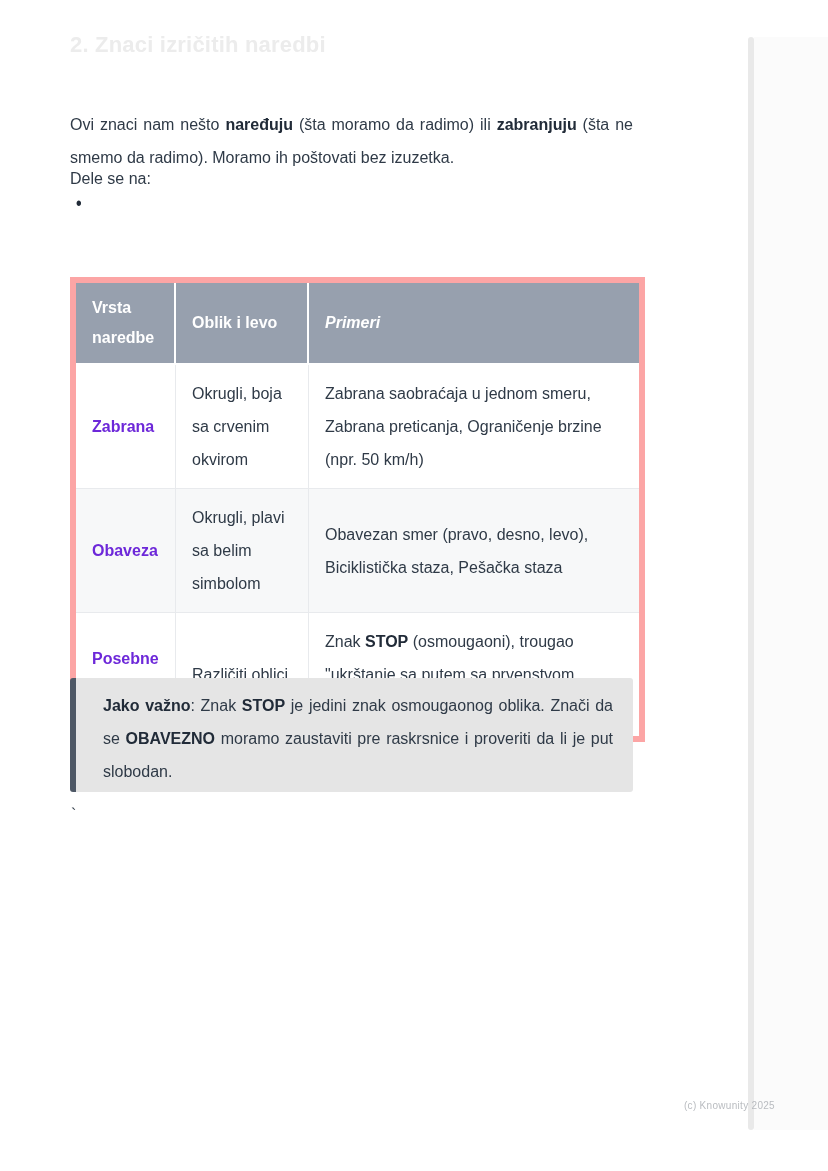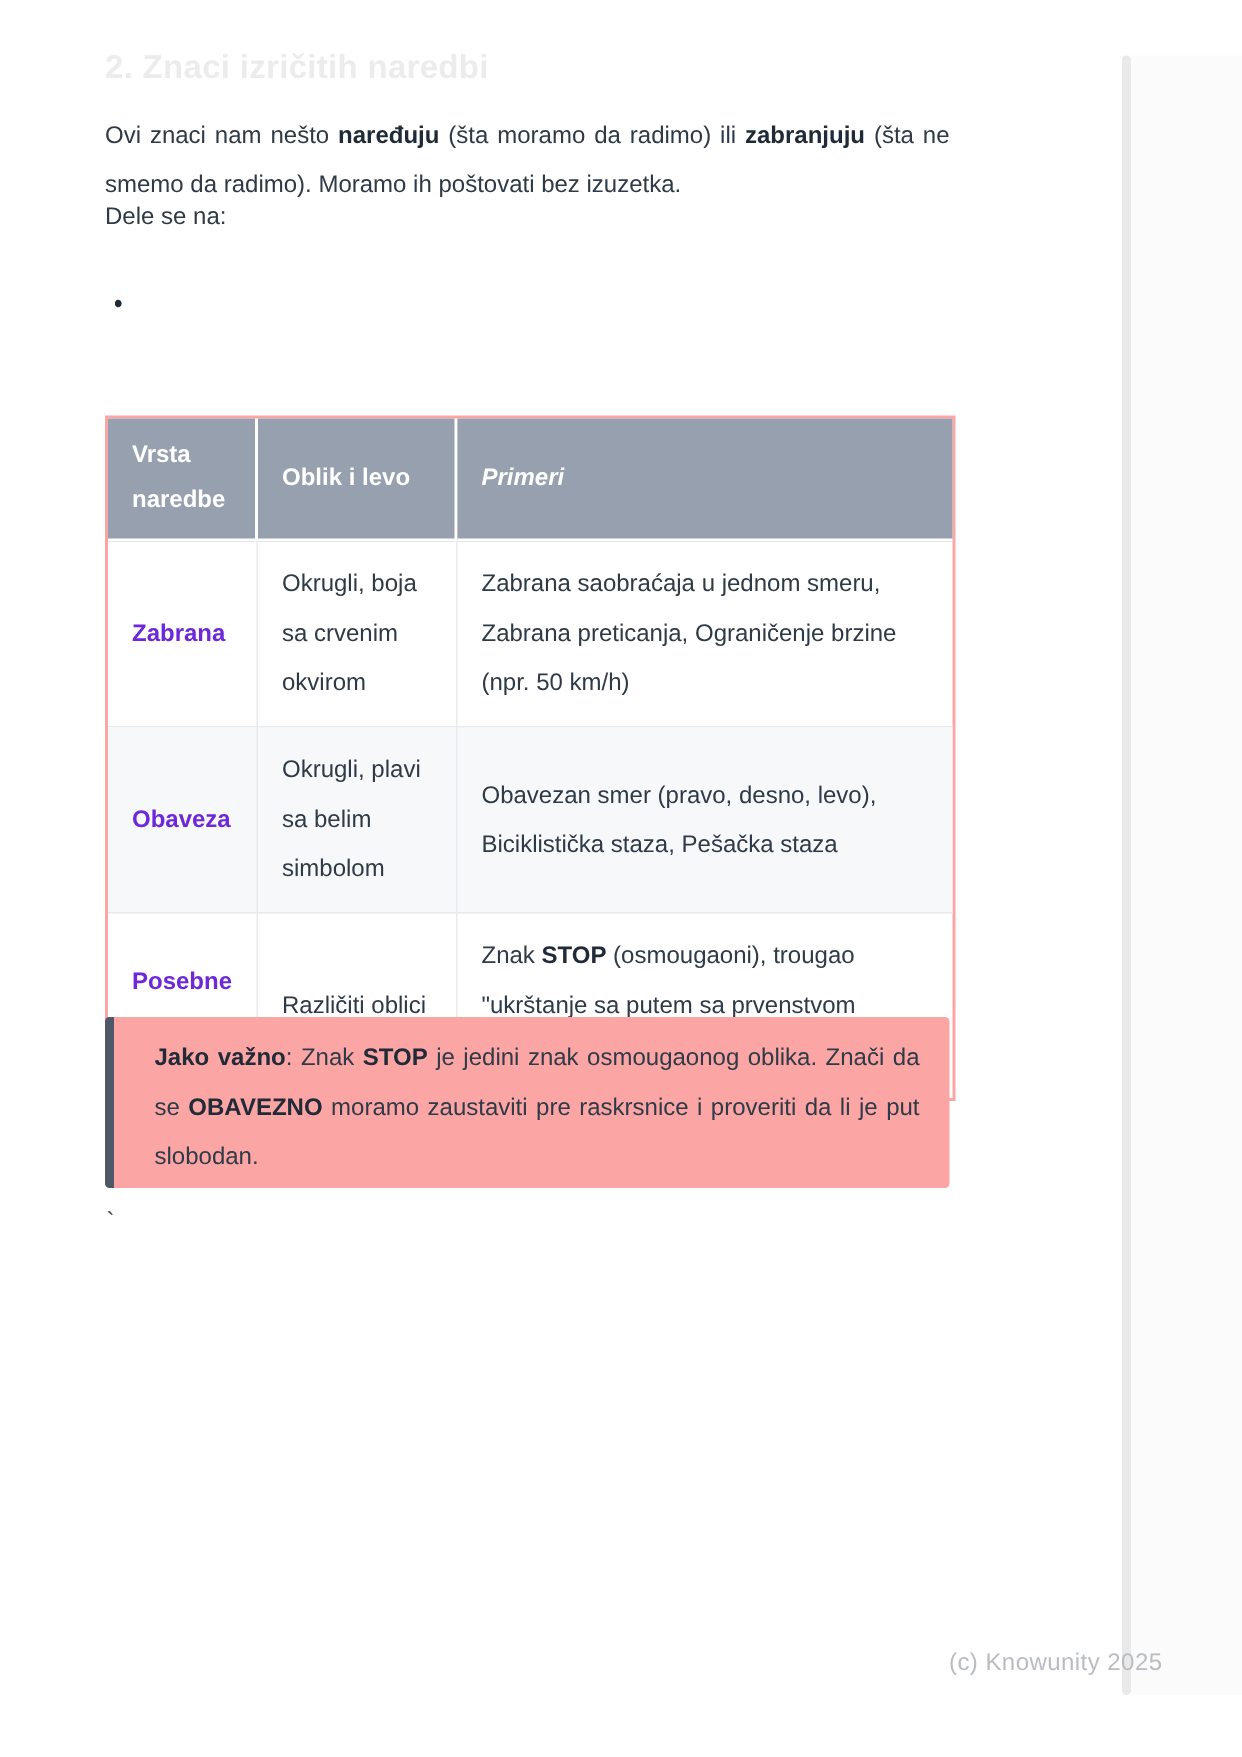--- a/index.html
+++ b/index.html
@@ -33,20 +33,21 @@
   .ghost-heading {
     top: 32px;
     font-size: 22px;
     font-weight: 700;
     color: #ececec;
     letter-spacing: 0.2px;
   }
   .para {
     font-size: 16px;
     line-height: 33px;
+    margin-top: 34px;
   }
   .p1 { top: 74px; text-align: justify; }
   .p2 { top: 128px; }
   .b { font-weight: 700; color: #212b38; }
   .bullets {
     top: 186px;
     list-style: none;
   }
   .bullets li {
     position: relative;
@@ -60,21 +61,21 @@
     left: 6px; top: 0;
     font-size: 16px;
     color: #212b38;
   }
   .signs-table {
     top: 277px;
     border-collapse: separate;
     border-spacing: 0;
     table-layout: fixed;
     width: 563px;
-    border: 2px solid #fca5a5;
+    border: 6px solid #fca5a5;
   }
   .signs-table thead tr { height: 80px; }
   .signs-table tbody tr.r0 { height: 108px; }
   .signs-table tbody tr.r1 { height: 107px; background: #f7f8f9; }
   .signs-table tbody tr.r2 { height: 83px; }
   .signs-table th {
     background: #97a0ae;
     color: #ffffff;
     font-size: 16px;
     font-weight: 600;
@@ -94,42 +95,42 @@
     border-right: 1px solid #e8eaed;
     border-bottom: 1px solid #e8eaed;
     color: #2f3a47;
   }
   .signs-table td:last-child { border-right: none; }
   .signs-table tbody tr:last-child td { border-bottom: none; }
   .signs-table td.row-label { font-weight: 700; color: #6d28d9; }
   .callout {
     top: 678px;
     height: 114px;
-    background: #fca5a5;
+    background: #e5e5e5;
     border-left: 6px solid #4e5866;
     border-radius: 3px;
     padding: 11px 20px 0 27px;
   }
   .callout-text {
     font-size: 16px;
     line-height: 33px;
     text-align: justify;
   }
   .stray {
     top: 806px;
     left: 1px;
     width: 20px;
     font-size: 16px;
     color: #3a4450;
   }
   .footer {
     position: absolute;
     top: 1100px;
     right: 53px;
-    font-size: 16px;
+    font-size: 10px;
     letter-spacing: 0.3px;
     color: #b9bcc0;
   }
 </style>
 </head>
 <body>
 
 <div class="right-panel"></div>
 <div class="scrollbar-track"></div>
 

